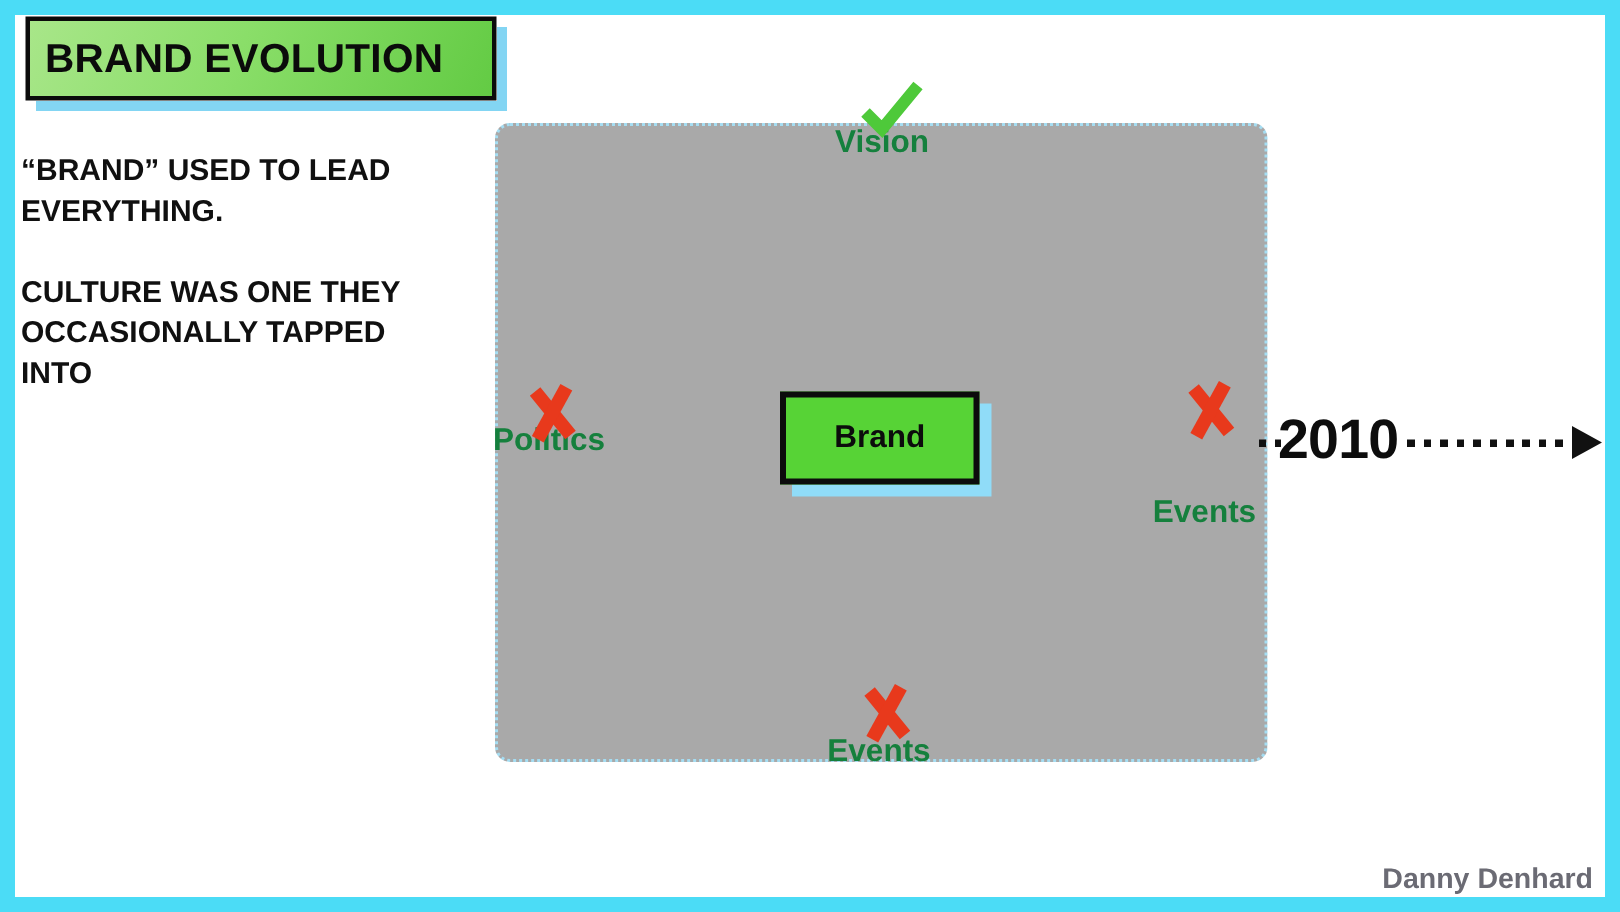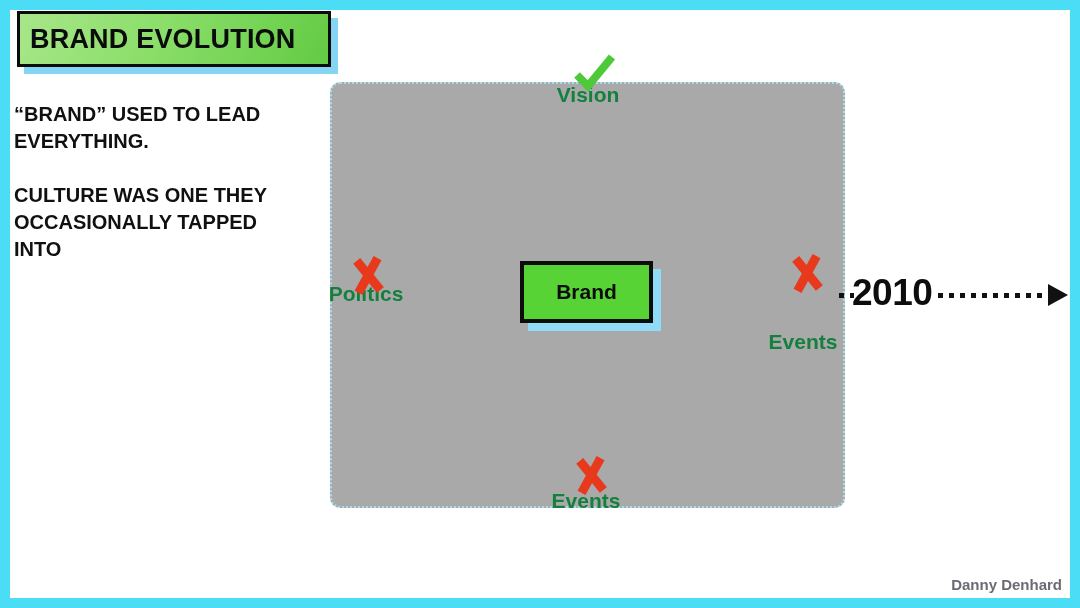--- a/index.html
+++ b/index.html
@@ -115,21 +115,21 @@
     width: 0; height: 0;
     border-left: 20px solid #111;
     border-top: 11px solid transparent;
     border-bottom: 11px solid transparent;
     z-index: 3;
   }
   
   .credit {
     position: absolute;
     right: 18px; top: 576px;
-    font-size: 15px;
+    font-size: 19px;
     font-weight: bold;
     color: #6b6b74;
     z-index: 5;
   }
 </style>
 </head>
 <body>
 
 <div class="slide">
 

